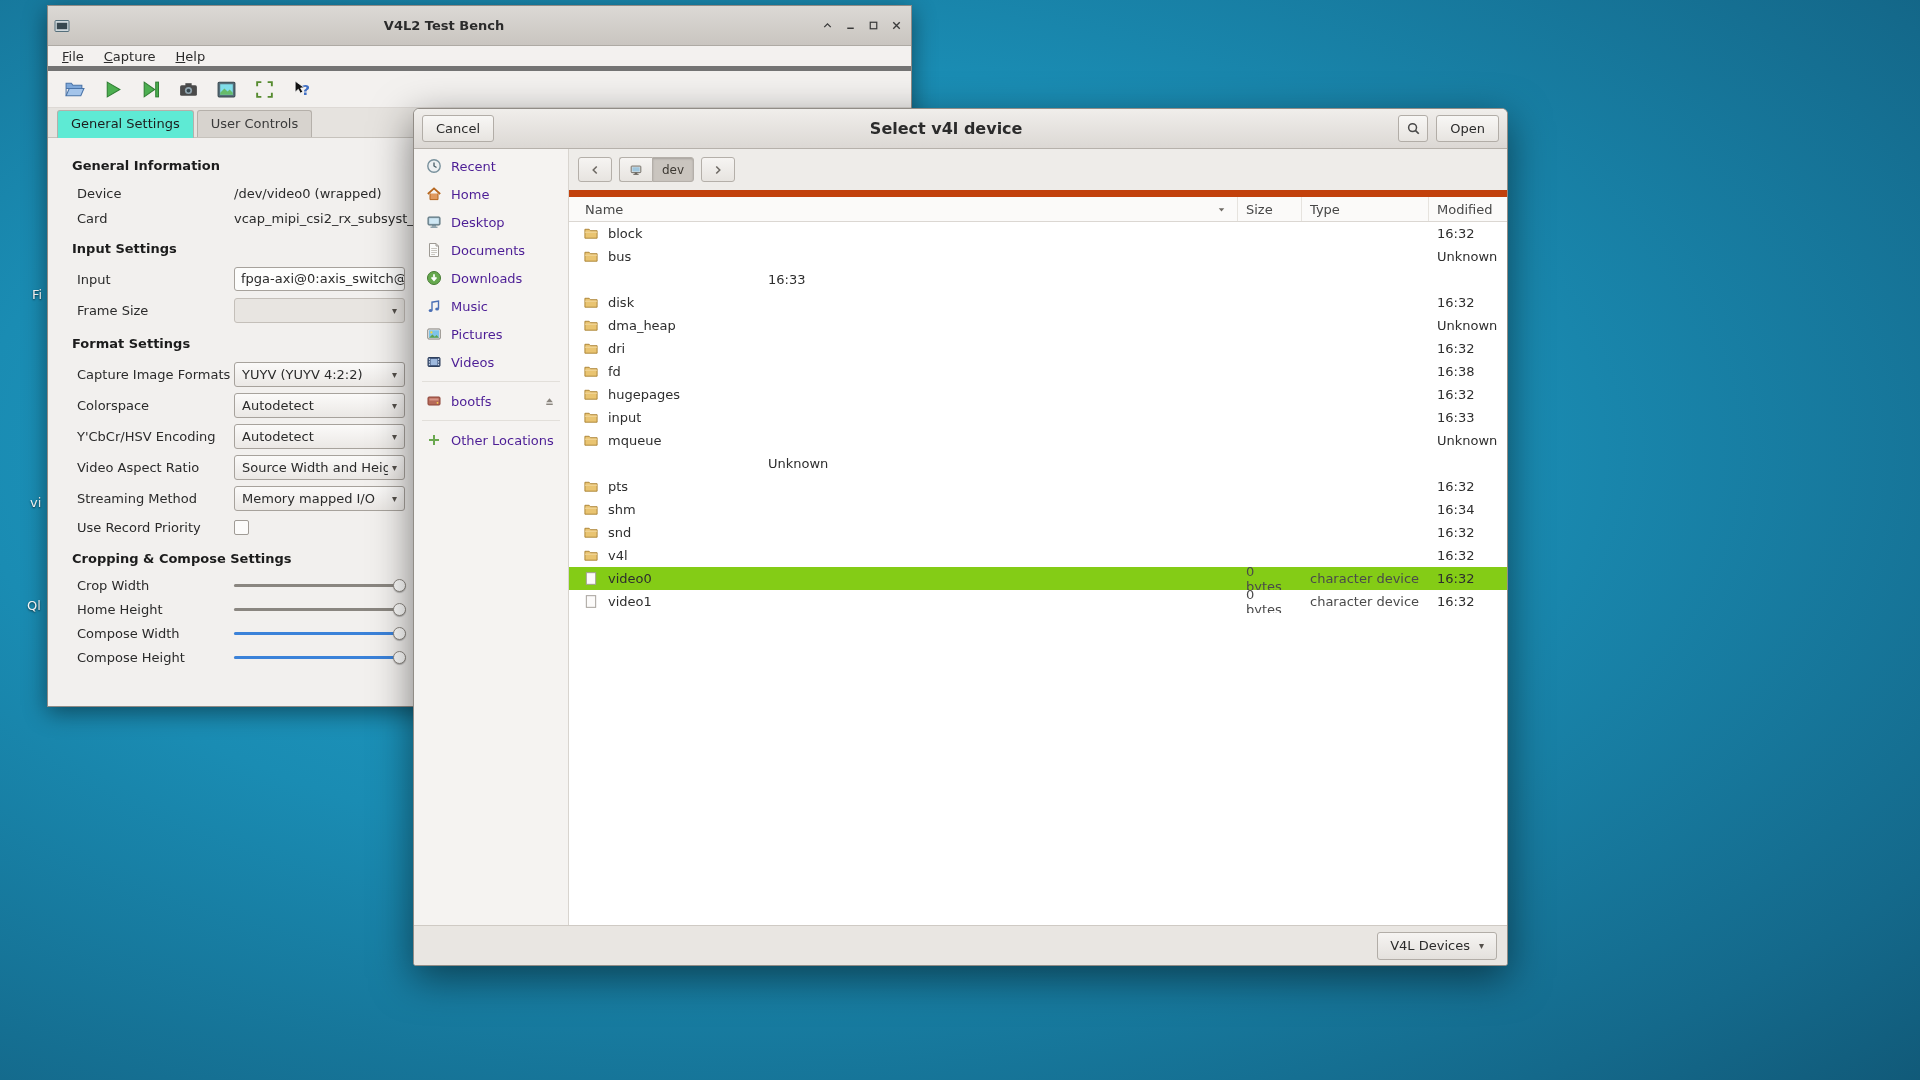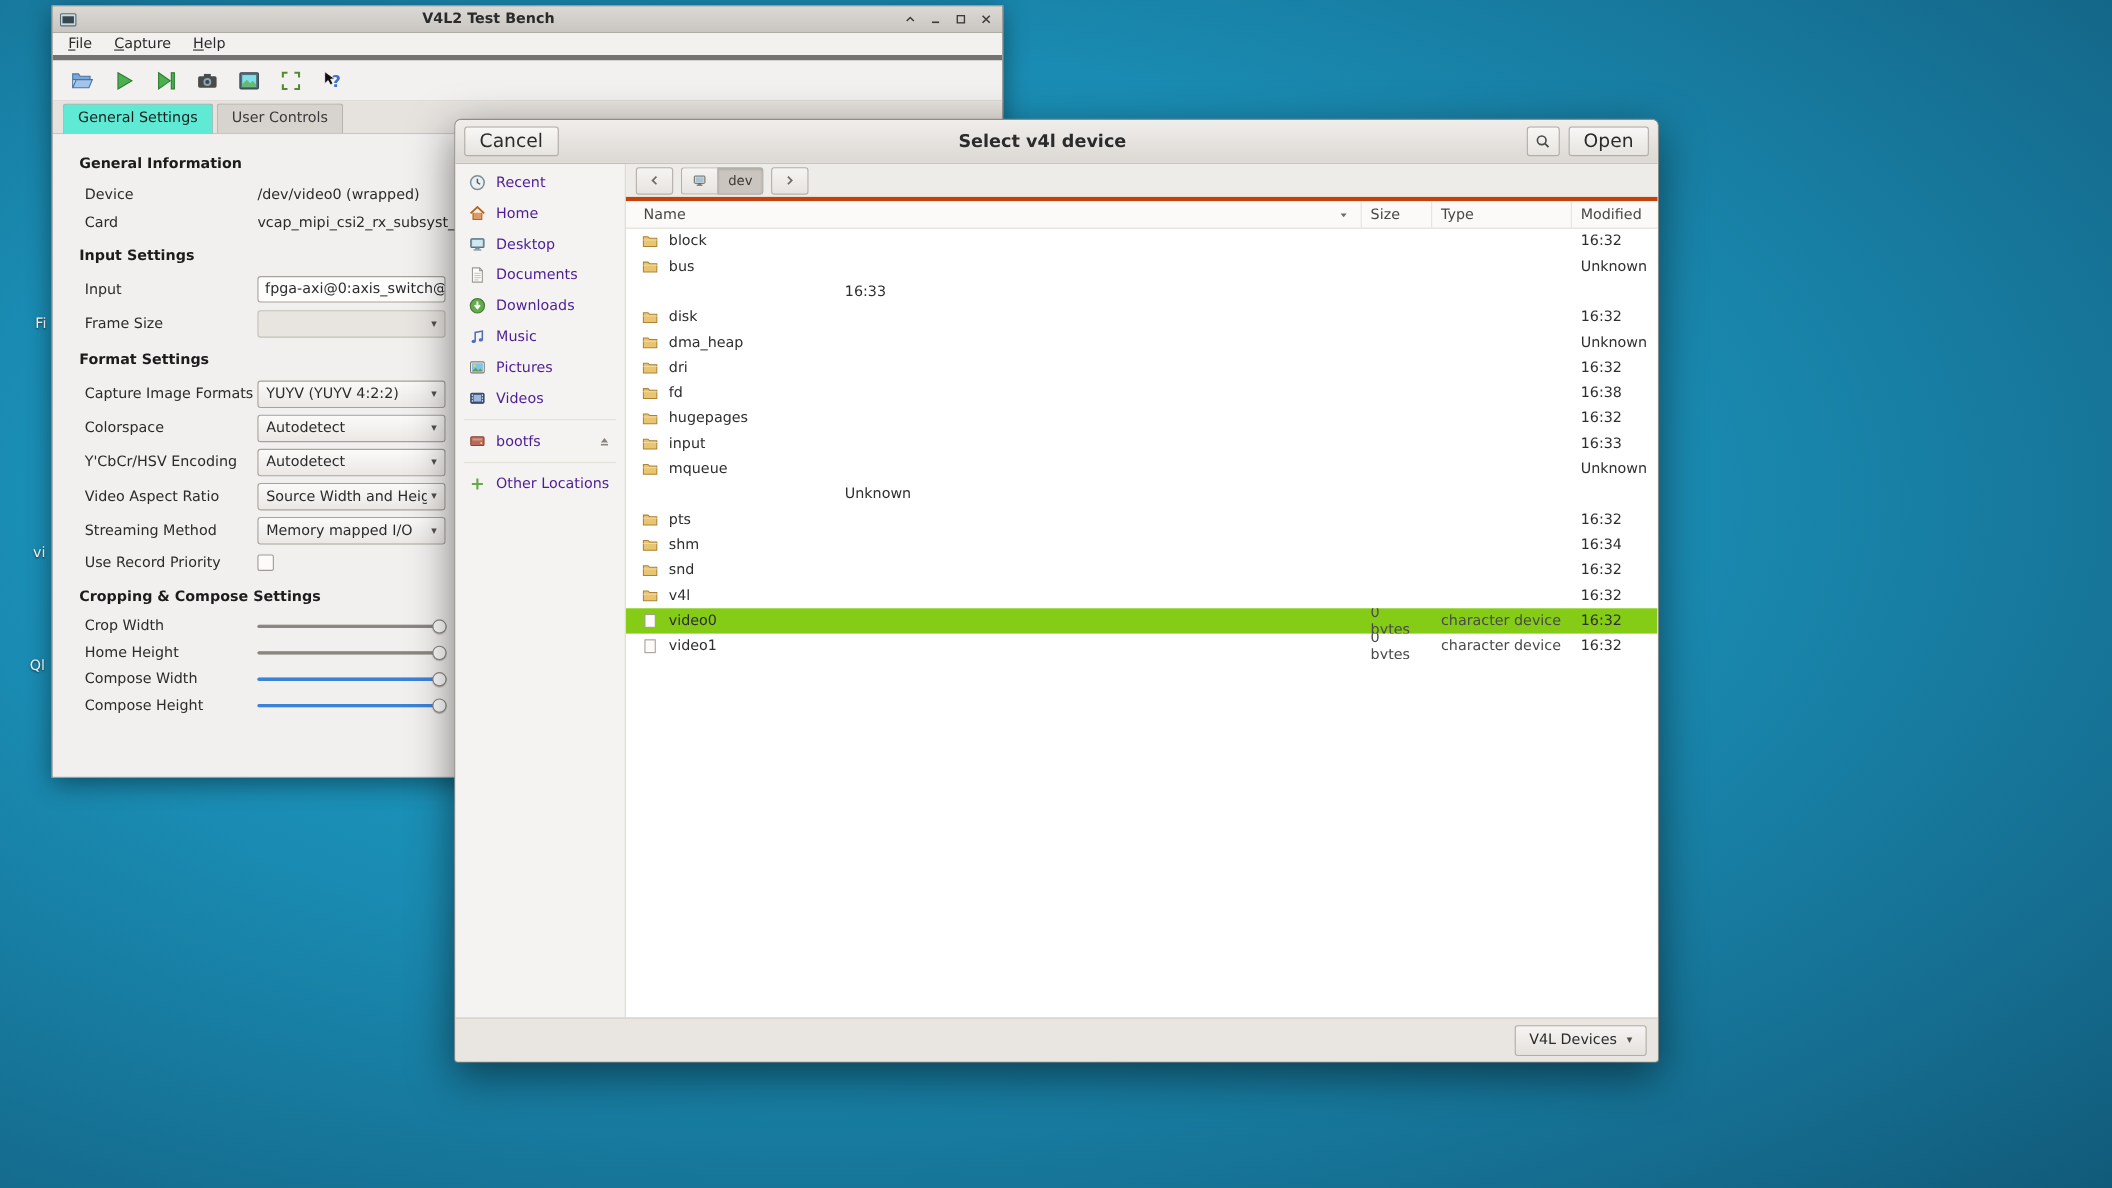--- a/index.html
+++ b/index.html
@@ -15,21 +15,21 @@
   .frag:nth-of-type(2){ left:30px; top:495px; }
   .frag:nth-of-type(3){ left:27px; top:598px; }
 
   
   .app-window{
     position:absolute; left:47px; top:5px; width:865px; height:702px; z-index:10;
     background:#f2f0ee; border:1px solid #8f8b86; box-shadow:0 6px 22px rgba(0,0,0,.45);
     display:flex; flex-direction:column;
   }
   .titlebar{
-    height:24px; background:linear-gradient(#dcd9d5,#c9c5c0); border-bottom:1px solid #aeaaa4;
+    height:40px; background:linear-gradient(#dcd9d5,#c9c5c0); border-bottom:1px solid #aeaaa4;
     display:flex; align-items:center; padding:0 6px;
   }
   .titlebar .icon{ width:16px; height:16px; }
   .title{ flex:1; text-align:center; font-weight:bold; font-size:13px; color:#2b2b2b; }
   .win-controls{ display:flex; gap:5px; }
   .win-btn{ width:18px; height:17px; display:flex; align-items:center; justify-content:center; }
   .win-btn .icon{ width:13px; height:13px; }
 
   .menubar{ height:25px; display:flex; align-items:stretch; background:#f3f1ef; border-bottom:5px solid #737373; padding-left:4px; }
   .menu-item{ padding:4px 10px; display:flex; align-items:center; }
@@ -77,39 +77,39 @@
   .dialog{
     position:absolute; left:413px; top:108px; width:1095px; height:858px; z-index:20;
     background:#ffffff; border:1px solid #918c86; border-radius:6px 6px 3px 3px;
     box-shadow:0 12px 40px rgba(0,0,0,.5); display:flex; flex-direction:column; overflow:hidden;
   }
   .headerbar{
     height:40px; flex:none; background:linear-gradient(#f0eeeb,#dcd8d4); border-bottom:1px solid #b6b1ab;
     display:flex; align-items:center; padding:0 8px; border-radius:5px 5px 0 0;
   }
   .hb-btn{
-    height:27px; padding:0 13px; font-size:17px; color:#2b2b2b; font-family:inherit;
+    height:27px; padding:0 13px; font-size:13px; color:#2b2b2b; font-family:inherit;
     background:linear-gradient(#f8f7f5,#e7e4e0); border:1px solid #b2ada7; border-radius:3px;
     display:flex; align-items:center; justify-content:center;
   }
   .icon-btn{ width:30px; padding:0; }
   .icon-btn .icon{ width:15px; height:15px; }
   .dlg-title{ flex:1; text-align:center; font-weight:bold; font-size:16px; color:#2b2b2b; }
   .hb-right{ display:flex; gap:8px; }
 
   .dlg-body{ flex:1; display:flex; min-height:0; }
   .sidebar{ width:155px; flex:none; background:#f5f3f1; border-right:1px solid #d8d4cf; padding-top:3px; }
   .side-item{ height:28px; display:flex; align-items:center; gap:9px; padding:0 12px; color:#4c1d95; }
   .side-item .icon{ width:16px; height:16px; flex:none; }
   .side-label{ flex:1; white-space:nowrap; overflow:hidden; }
   .side-sep{ height:1px; background:#e2dfda; margin:5px 8px; }
   .icon.eject{ width:13px; height:13px; }
 
   .pane{ flex:1; display:flex; flex-direction:column; min-width:0; background:#fff; }
-  .pathbar{ height:34px; flex:none; background:#eeece9; border-bottom:4px solid #c2410c; display:flex; align-items:center; padding:0 9px; gap:7px; }
+  .pathbar{ height:48px; flex:none; background:#eeece9; border-bottom:7px solid #c2410c; display:flex; align-items:center; padding:0 9px; gap:7px; }
   .pb-btn{
     height:25px; min-width:27px; display:flex; align-items:center; justify-content:center;
     background:linear-gradient(#f6f4f2,#e7e4e0); border:1px solid #b4afa9; border-radius:3px;
     font-size:12px; color:#3c3832; padding:0 9px; font-family:inherit;
   }
   .pb-btn .icon{ width:14px; height:14px; }
   .pb-group{ display:flex; }
   .pb-group .pb-btn:first-child{ border-radius:3px 0 0 3px; border-right:none; }
   .pb-group .pb-btn:last-child{ border-radius:0 3px 3px 0; }
   .pb-active{ background:#cac5bf; box-shadow:inset 0 1px 2px rgba(0,0,0,.18); }

